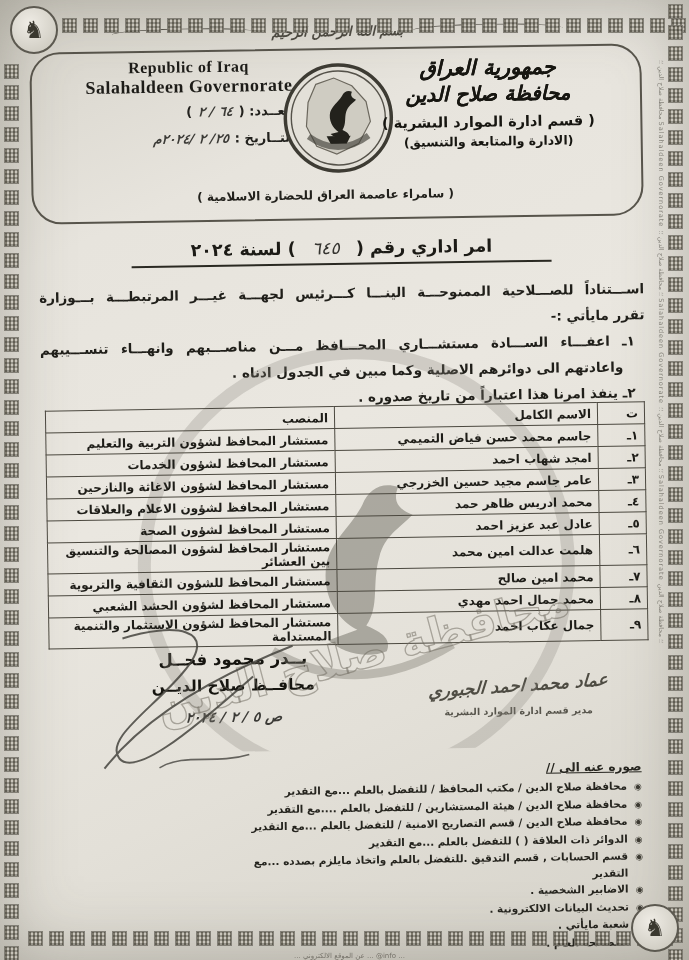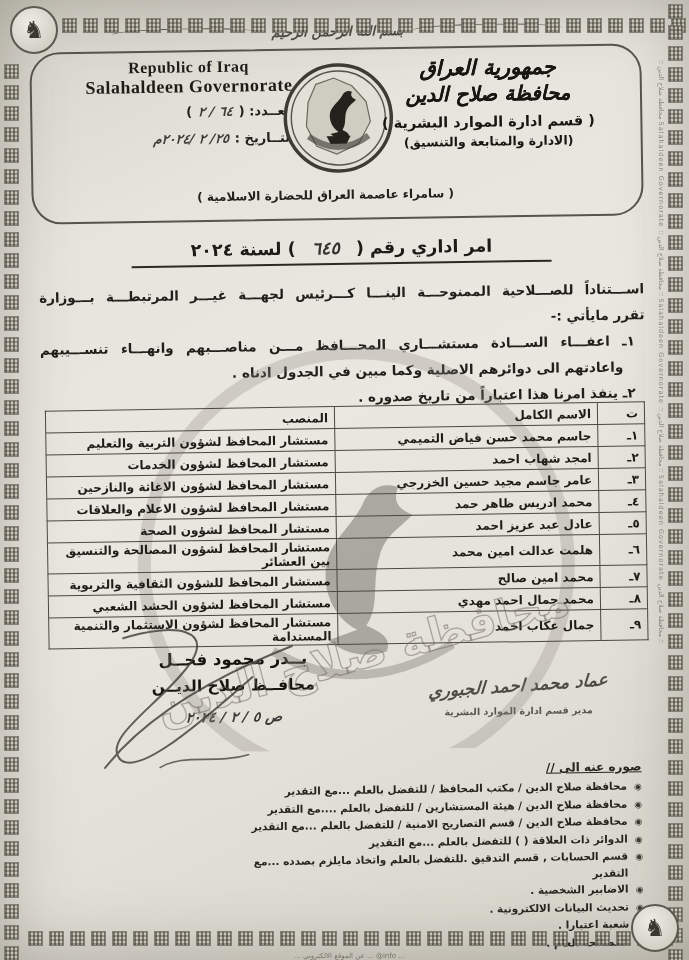--- a/index.html
+++ b/index.html
@@ -36,21 +36,21 @@
   .emblem{position:absolute;left:288px;top:62px;}
   .gov-block{position:absolute;right:70px;top:58px;width:250px;direction:rtl;text-align:center;color:#171611;}
   .gov1{font-size:21px;font-weight:800;font-style:italic;text-shadow:0 0 .6px #171611;}
   .gov2{font-size:20px;font-weight:800;font-style:italic;text-shadow:0 0 .6px #171611;margin-top:2px;}
   .dept1{font-size:14.5px;font-weight:800;margin-top:8px;}
   .dept2{font-size:12.5px;font-weight:700;margin-top:4px;}
   .samarra{position:absolute;left:150px;top:188px;width:360px;text-align:center;direction:rtl;
     font-size:12px;font-weight:800;color:#22211c;}
   .order-title{position:absolute;left:135px;top:238px;width:420px;direction:rtl;text-align:center;
     font-size:17.5px;font-weight:800;color:#1c1b16;border-bottom:2px solid #2a2922;padding-bottom:5px;}
-  .order-title .hand-num{font-style:italic;letter-spacing:6px;padding:0 16px;font-weight:700;color:#34332f;}
+  .order-title .hand-num{font-style:italic;letter-spacing:6px;padding:0 16px;font-weight:400;color:#34332f;}
   .body-text{position:absolute;right:42px;left:42px;top:280px;direction:rtl;color:#201f1a;
     font-size:13.5px;font-weight:700;line-height:26px;}
   .jline{text-align:justify;text-align-last:justify;}
   .order-table{position:absolute;left:46px;top:406px;width:600px;border-collapse:collapse;direction:rtl;z-index:2;}
   .order-table th,.order-table td{border:1.4px solid #4b483f;padding:1px 6px;font-size:12px;font-weight:700;
     color:#1e1d18;text-align:right;height:19px;background:transparent;}
   .order-table th{text-align:right;}
   .col-no{width:34px;}
   .col-name{width:250px;}
   
@@ -407,21 +407,21 @@
           <li>
             <span class="bullet">◉</span>
             <span>الاضابير الشخصية .</span>
           </li>
           <li>
             <span class="bullet">◉</span>
             <span>تحديث البيانات الالكترونية .</span>
           </li>
           <li>
             <span class="bullet">◉</span>
-            <span>شعبة اعتبارا .</span>
+            <span>شعبة مايأتي .</span>
           </li>
           <li>
             <span class="bullet">◉</span>
             <span>المصالحة العام .</span>
           </li>
         </ul>
     </div>
 
   </div>
 

